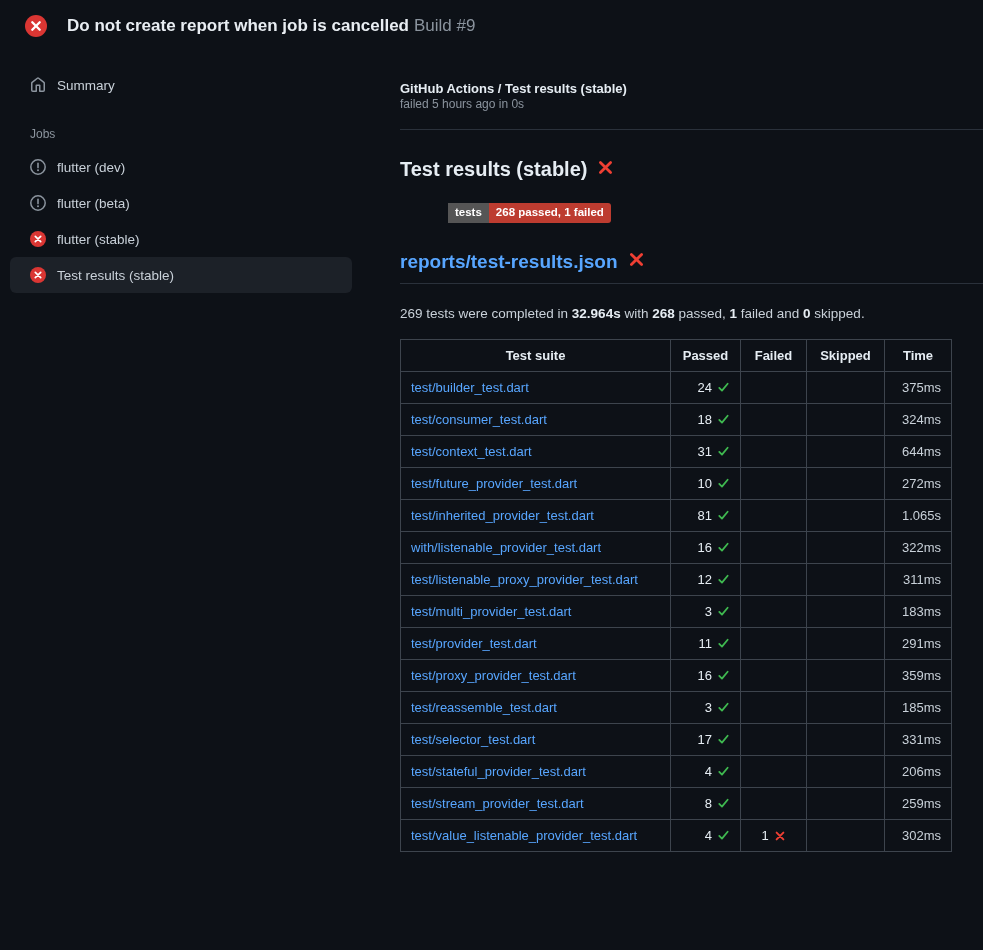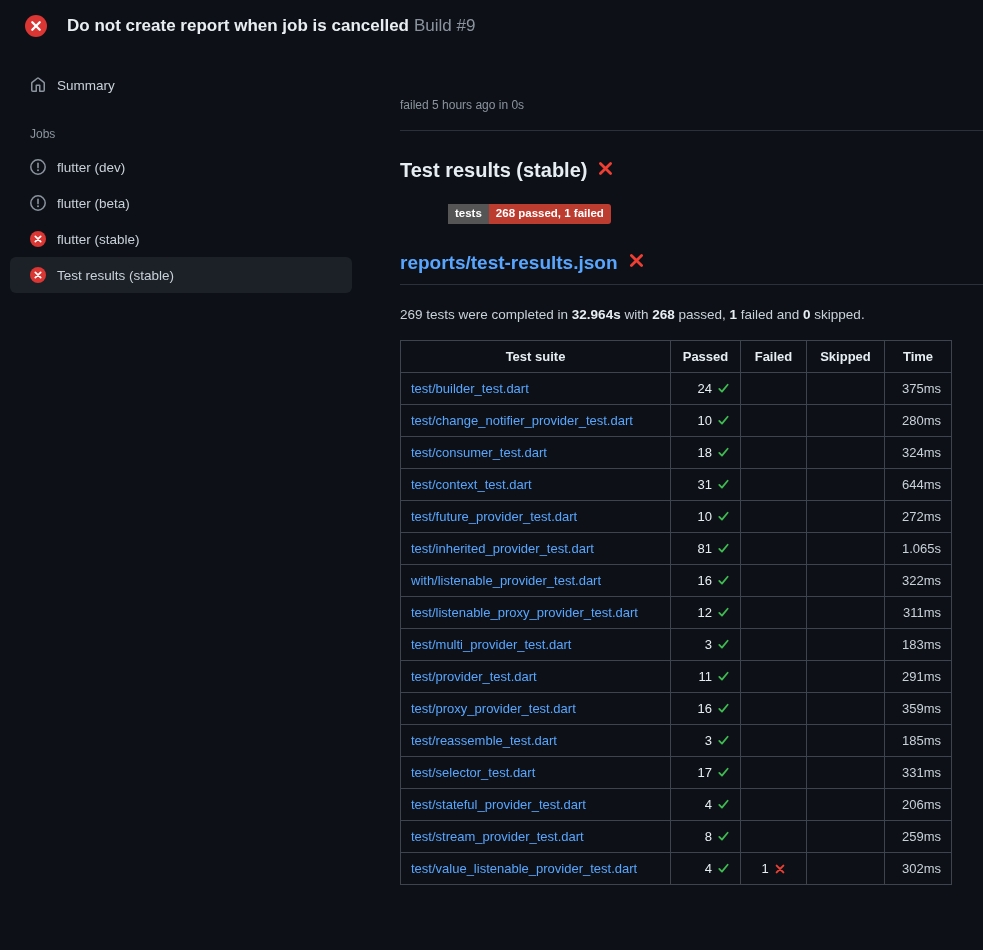--- a/index.html
+++ b/index.html
@@ -32,21 +32,21 @@
     cursor:pointer;
   }
   .side-item.selected { background:#1c2128; }
   .jobs-label { color:#8b949e; font-size:12px; margin:24px 0 8px 20px; }
   .icon16 { width:16px; height:16px; flex:none; display:inline-flex; }
   .icon22 { width:22px; height:22px; flex:none; display:inline-flex; }
 
   
   .main { flex:1; min-width:0; padding:34px 32px 0 32px; }
   .breadcrumb { font-size:13px; font-weight:700; color:#e6edf3; }
-  .status-line { font-size:12px; color:#8b949e; margin-top:17px; }
+  .status-line { font-size:12px; color:#8b949e; margin-top:1px; }
   .rule { height:1px; background:#2a313b; margin:18px -32px 0 0; }
   .section-title {
     display:flex; align-items:center; gap:10px;
     margin-top:28px; font-size:20px; font-weight:700; color:#e6edf3;
   }
   .badge {
     display:inline-flex; margin-top:22px;
     font-size:11.5px; font-weight:600; color:#ffffff;
     border-radius:3px; overflow:hidden; line-height:1.2;padding-left:48px;
   }
@@ -145,20 +145,21 @@
         <svg viewBox="0 0 16 16" width="16" height="16">
             <circle cx="8" cy="8" r="8" fill="#da3633"></circle>
             <path d="M5.3 5.3l5.4 5.4M10.7 5.3l-5.4 5.4" stroke="#ffffff" stroke-width="1.7" stroke-linecap="round"></path>
           </svg>
       </span>
       <span class="side-label">Test results (stable)</span>
     </div>
   </aside>
 
   <main class="main">
+    <div class="breadcrumb">GitHub Actions / Test results (stable)</div>
     <div class="status-line">failed 5 hours ago in 0s</div>
     <div class="rule"></div>
 
     <h2 class="section-title">
       <span>Test results (stable)</span>
       <span>
         <svg viewBox="0 0 16 16" width="17" height="17">
             <path d="M3.2 3.2l9.6 9.6M12.8 3.2l-9.6 9.6" stroke="#ef3f33" stroke-width="2.6" stroke-linecap="round"></path>
           </svg>
       </span>
@@ -202,29 +203,20 @@
           <tr>
             <td class="td-suite"><a href="#" class="suite-link">test/builder_test.dart</a></td>
             <td class="td-passed"><span class="num">24</span><svg viewBox="0 0 16 16" width="13" height="13">
                 <path d="M2.8 8.6l3.3 3.3 7-8.5" fill="none" stroke="#3fb950" stroke-width="2.2" stroke-linecap="round" stroke-linejoin="round"></path>
               </svg></td>
             <td class="td-failed"><span class="num"></span></td>
             <td class="td-skipped"><span class="num"></span></td>
             <td class="td-time">375ms</td>
           </tr>
           <tr>
-            <td class="td-suite"><a href="#" class="suite-link">test/change_notifier_provider_test.dart</a></td>
-            <td class="td-passed"><span class="num">10</span><svg viewBox="0 0 16 16" width="13" height="13">
-                <path d="M2.8 8.6l3.3 3.3 7-8.5" fill="none" stroke="#3fb950" stroke-width="2.2" stroke-linecap="round" stroke-linejoin="round"></path>
-              </svg></td>
-            <td class="td-failed"><span class="num"></span></td>
-            <td class="td-skipped"><span class="num"></span></td>
-            <td class="td-time">280ms</td>
-          </tr>
-          <tr>
             <td class="td-suite"><a href="#" class="suite-link">test/consumer_test.dart</a></td>
             <td class="td-passed"><span class="num">18</span><svg viewBox="0 0 16 16" width="13" height="13">
                 <path d="M2.8 8.6l3.3 3.3 7-8.5" fill="none" stroke="#3fb950" stroke-width="2.2" stroke-linecap="round" stroke-linejoin="round"></path>
               </svg></td>
             <td class="td-failed"><span class="num"></span></td>
             <td class="td-skipped"><span class="num"></span></td>
             <td class="td-time">324ms</td>
           </tr>
           <tr>
             <td class="td-suite"><a href="#" class="suite-link">test/context_test.dart</a></td>

